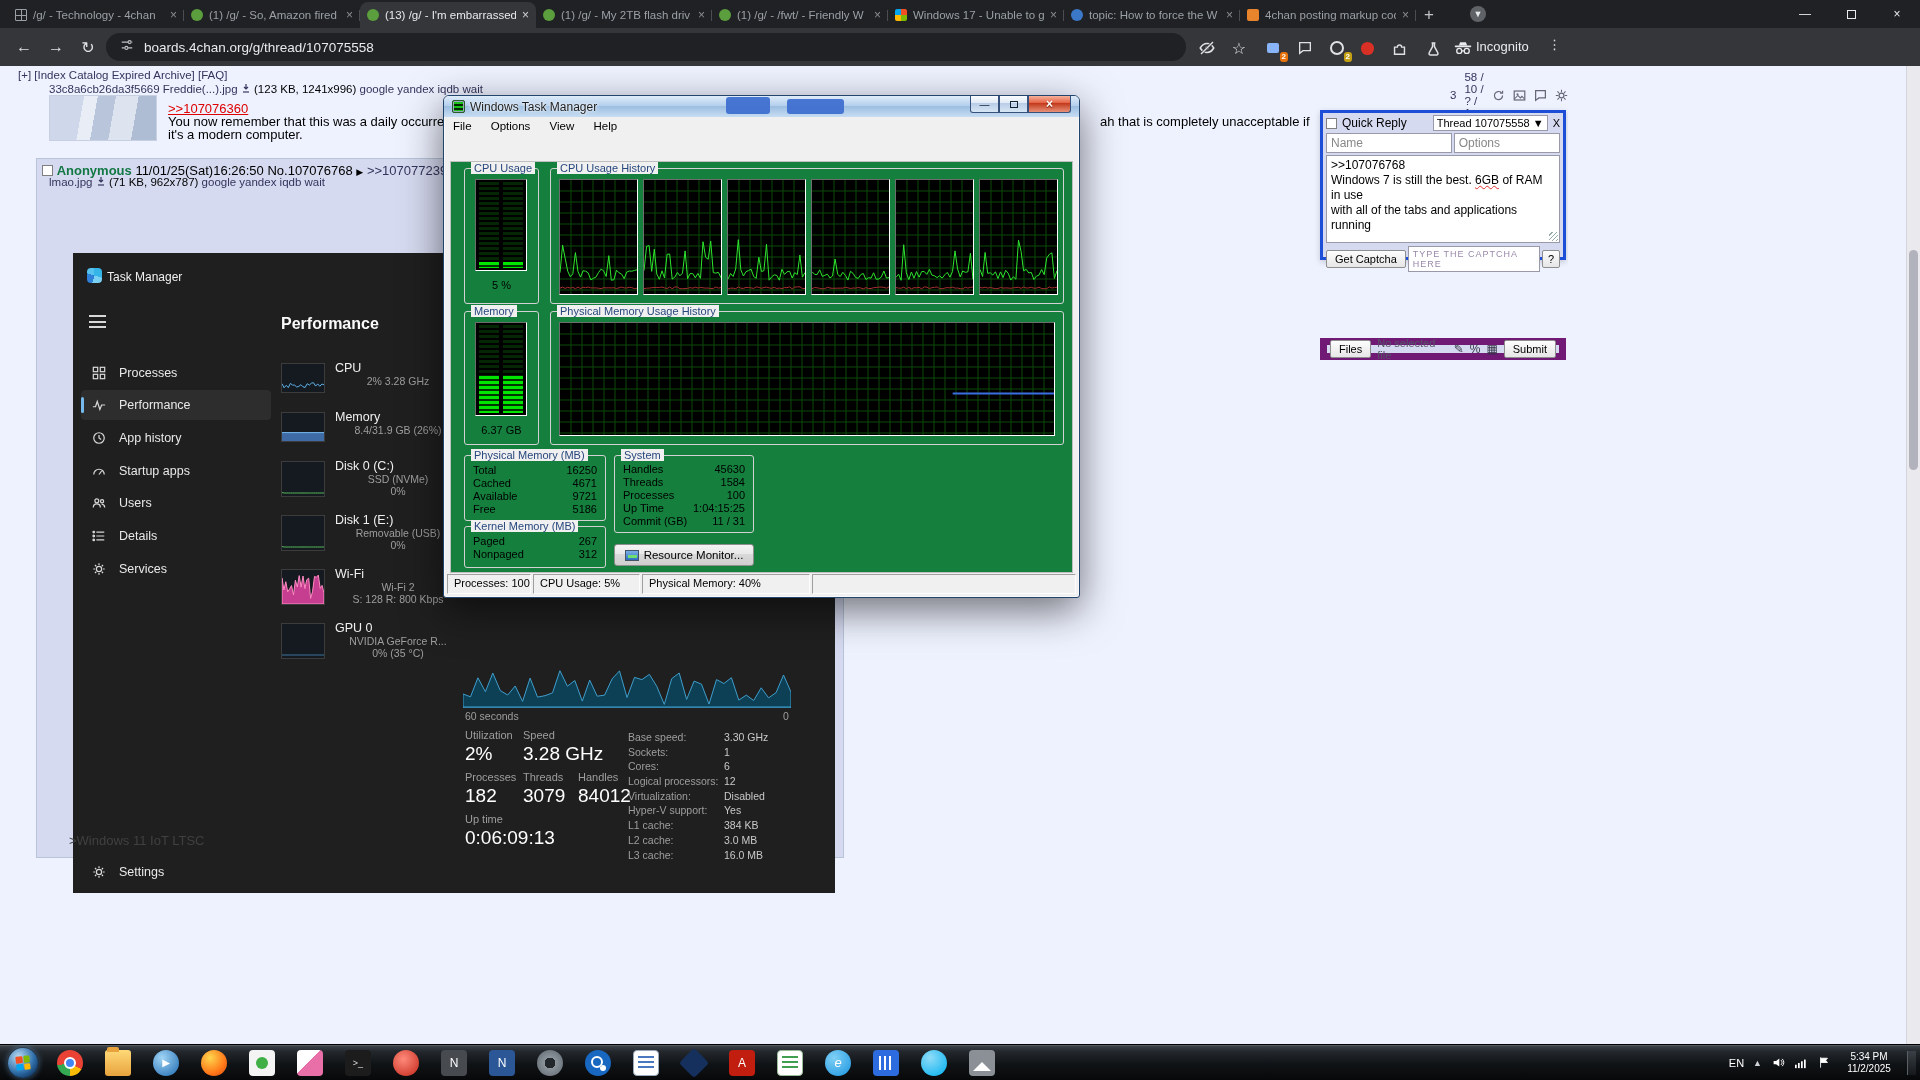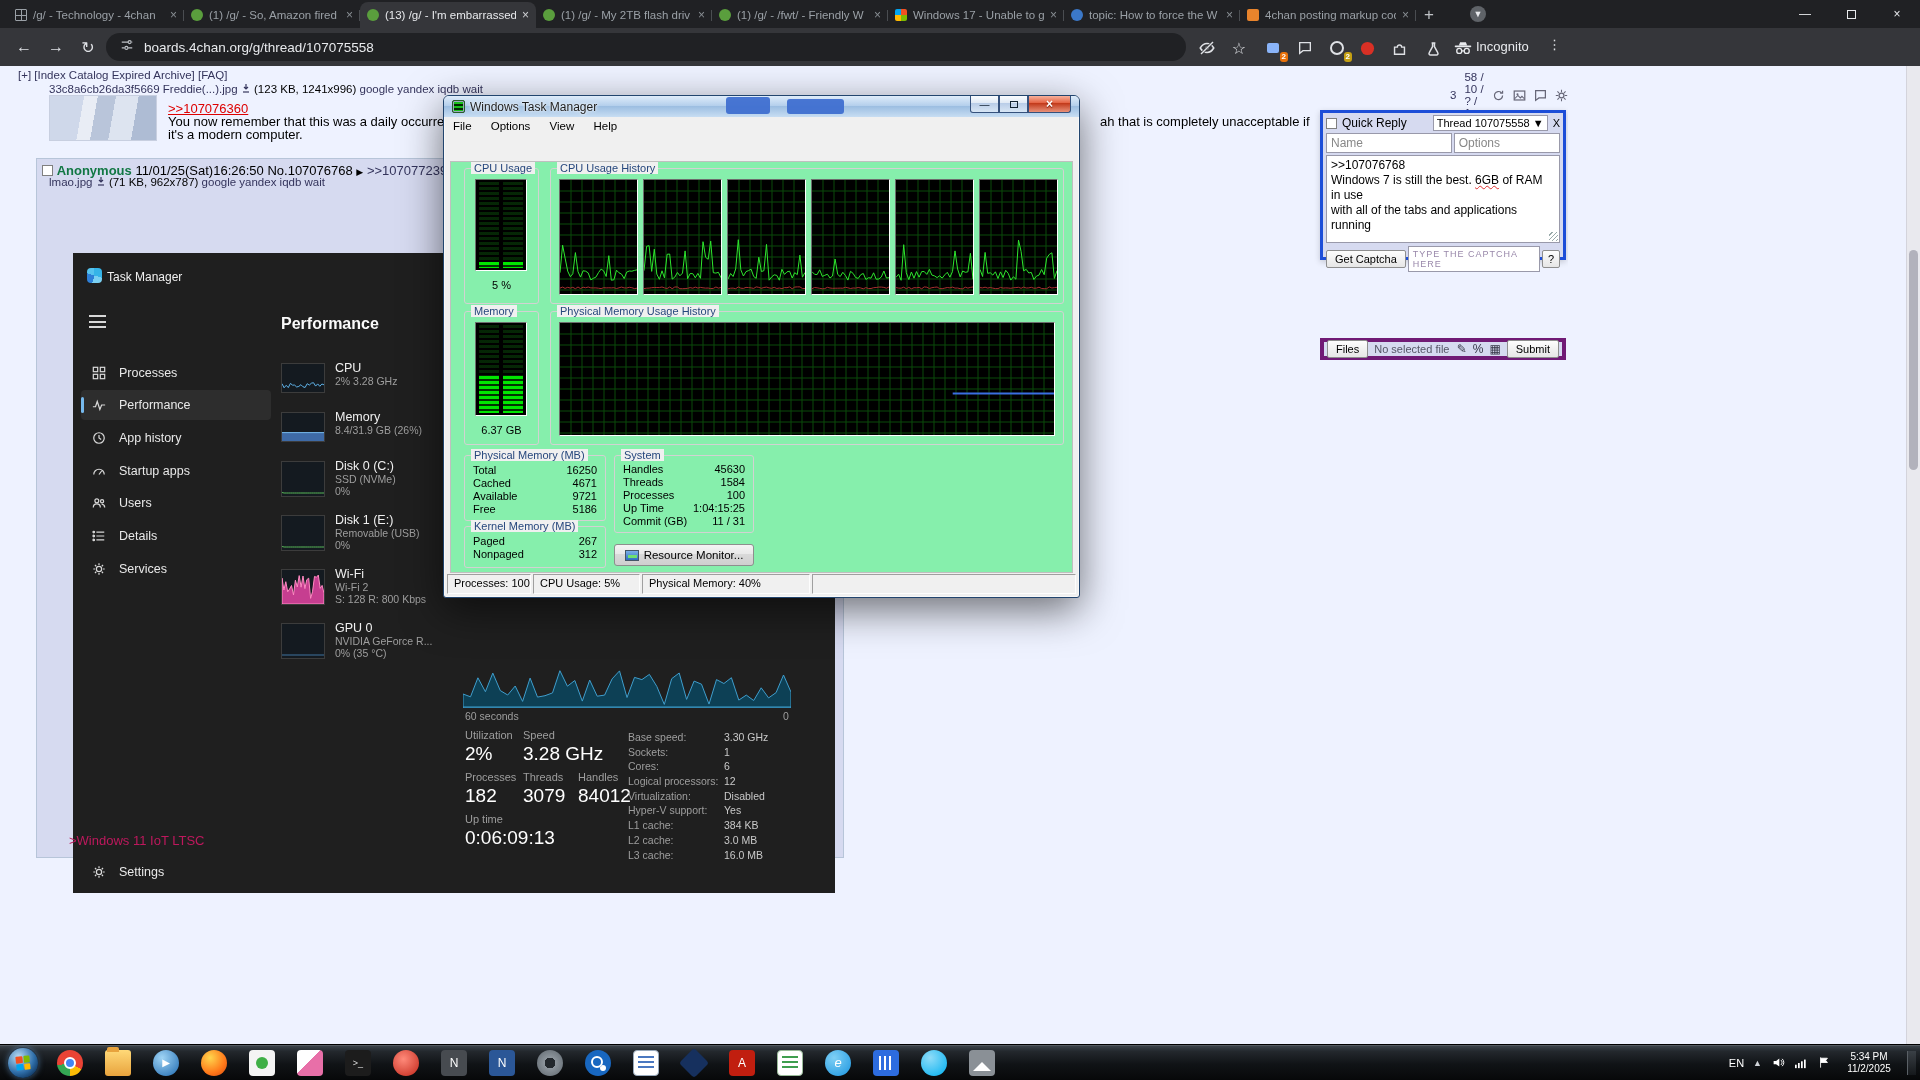--- a/index.html
+++ b/index.html
@@ -41,39 +41,39 @@
   .link { color:#34345c; }
   .qlink { color:#dd0000; text-decoration:underline; }
   .plain { color:#000; }
   #board-nav { position:absolute; left:6px; top:3px; font-size:11.5px; color:#34345c; }
   #thread-stats { position:absolute; left:1438px; top:5px; font-size:11.5px; color:#34345c; display:flex; gap:8px; align-items:center; }
   .mini-ico { width:13px; height:13px; display:inline-block; }
 
   .post-card { position:absolute; left:24px; top:92px; width:808px; height:700px; background:#d6daf0; border:1px solid #b7c5d9; }
   .checkbox { display:inline-block; width:11px; height:11px; background:#fff; border:1px solid #808080; vertical-align:-1px; }
   .pname { color:#117743; font-weight:bold; }
-  .greentext { color:#be185d; }
+  .greentext { color:#404040; }
 
   .op-thumb { position:absolute; left:37px; top:29px; width:108px; height:46px; background:
       linear-gradient(100deg,#cfd8ea 0 30%, #e9edf5 30% 42%, #b9c5da 42% 58%, #dde4f0 58% 78%, #aebcd4 78%);
       border:1px solid #c8cfe0; }
 
   
   #qr { position:absolute; left:1308px; top:44px; width:246px; height:150px; background:#d6daf0; border:3px solid #1d4ed8; box-shadow:0 2px 6px rgba(0,0,0,.18); font-size:12px; }
   #qr-head { display:flex; align-items:center; gap:5px; padding:2px 3px; }
   #qr-thread-select { margin-left:auto; background:#fff; border:1px solid #99a; font-size:11px; padding:1px 3px; color:#000; }
   .qr-row { display:flex; gap:2px; padding:0 3px 2px; }
   .qr-input { background:#fff; border:1px solid #99a; font-size:12px; color:#888; padding:2px 4px; }
   #qr-comment { position:relative; margin:0 3px; height:88px; background:#fff; border:1px solid #99a; font-size:12px; line-height:15px; padding:2px 4px; color:#000; }
   #qr-comment .grip { position:absolute; right:1px; bottom:1px; width:9px; height:9px;
       background:repeating-linear-gradient(135deg, transparent 0 2px, #9aa 2px 3px); }
   .misspell { text-decoration:underline; text-decoration-style:wavy; text-decoration-color:#e03030; text-decoration-thickness:1px; }
   .btn4 { background:linear-gradient(#fdfdfd,#e6e6e6); border:1px solid #8e8e8e; border-radius:2px; font-size:11px; padding:2px 8px; color:#000; white-space:nowrap; }
   #qr-captcha-ph { flex:1; color:#98a; font-size:9px; letter-spacing:1px; display:flex; align-items:center; }
-  #file-bar { position:absolute; left:1308px; top:272px; width:246px; height:22px; background:#d6daf0; border:4px solid #701a75; display:flex; align-items:center; gap:6px; padding:0 3px; font-size:11px; }
+  #file-bar { position:absolute; left:1308px; top:272px; width:246px; height:22px; background:#d6daf0; border:7px solid #701a75; display:flex; align-items:center; gap:6px; padding:0 3px; font-size:11px; }
   #file-bar .muted { color:#556; }
   #file-bar .ficon { color:#334; font-size:12px; }
 
   
   .bluepill { position:absolute; background:#3f6fd0; border-radius:3px; opacity:.95; z-index:60; }
 
   
   #scrollbar { position:absolute; right:0; top:66px; width:14px; height:978px; background:#e9e9ee; border-left:1px solid #d4d4dc; z-index:80; }
   #scroll-thumb { position:absolute; left:2px; right:2px; top:184px; height:220px; background:#b2b2bc; border-radius:5px; }
 
@@ -84,21 +84,21 @@
       background:conic-gradient(#35b4e8 0 30%, #7ad0f2 0 55%, #2d7fd8 0 80%, #55c3ee 0); }
   .w11-nav { position:absolute; left:8px; width:190px; height:30px; display:flex; align-items:center; gap:12px; padding:0 10px; border-radius:4px; font-size:12.5px; color:#e8e8e8; }
   .w11-nav.sel { background:#2d2d2d; }
   .w11-nav.sel::before { content:''; position:absolute; left:0; top:7px; width:3px; height:16px; border-radius:2px; background:#76b9ed; }
   .w11-ic { width:16px; height:16px; flex:none; display:flex; align-items:center; justify-content:center; color:#d8d8d8; font-size:13px; }
   #w11-burger { position:absolute; left:16px; top:62px; width:17px; height:13px;
       background:linear-gradient(#d8d8d8,#d8d8d8) 0 0/100% 2px no-repeat, linear-gradient(#d8d8d8,#d8d8d8) 0 50%/100% 2px no-repeat, linear-gradient(#d8d8d8,#d8d8d8) 0 100%/100% 2px no-repeat; }
   #w11-pagetitle { position:absolute; left:208px; top:62px; font-size:16px; font-weight:bold; color:#fafafa; }
   .w11-card { position:absolute; left:208px; width:180px; }
   .w11-card .t { font-size:12.5px; color:#f0f0f0; }
-  .w11-card .s { font-size:10.5px; color:#9e9e9e; }
+  .w11-card .s { font-size:10.5px; color:#9e9e9e;text-align:center; }
   .thumb { position:absolute; left:0; top:2px; border:1px solid #3c3c3c; background:#141a20; }
   .w11-card .txt { margin-left:54px; }
   #w11tail { position:absolute; left:390px; top:413px; width:328px; height:42px; }
   .w11-axis { position:absolute; font-size:10.5px; color:#9e9e9e; }
   .w11-stat-label { position:absolute; font-size:11px; color:#9e9e9e; }
   .w11-stat-value { position:absolute; font-size:19px; color:#ffffff; font-weight:400; }
   #w11-rightstats { position:absolute; left:555px; top:478px; width:200px; }
   #w11-rightstats .rrow { display:flex; height:14.7px; font-size:10.5px; color:#c9c9c9; }
   #w11-rightstats .rl { width:96px; color:#9e9e9e; }
 
@@ -116,21 +116,21 @@
       background:linear-gradient(#fafcfe,#dfe9f5 45%,#b9cde8 46%,#d8e6f5); }
   .cb.min { border-bottom-left-radius:3px; }
   .cb.close { width:43px; color:#fff; border-bottom-right-radius:3px; font-size:12px; font-weight:bold; text-shadow:0 1px 1px #7e1f0c;
       background:linear-gradient(#f7b09b,#e35f3f 45%,#c23a1b 46%,#e8917a); }
   .cb .boxg { width:8px; height:7px; border:1px solid #123; }
   #w7-menubar { position:absolute; top:21px; left:1px; right:1px; height:19px; background:#f0f0f0; padding:3px 0 0 8px; color:#000; }
   #w7-menubar span { margin-right:16px; font-size:11.5px; }
   #w7-tabs { position:absolute; top:44px; left:8px; height:22px; }
   .w7tab { display:inline-block; padding:3px 8px 2px; font-size:11.5px; background:linear-gradient(#f6f6f6,#e0e0e0); border:1px solid #9a9a9a; border-bottom:none; border-radius:2px 2px 0 0; margin-right:2px; color:#000; vertical-align:bottom; }
   .w7tab.sel { position:relative; background:#f0f0f0; padding:4px 9px; top:0px; z-index:3; }
-  #w7-frame { position:absolute; left:6px; top:65px; width:623px; height:412px; border:1px solid #bfbfbf; background:#86efac; }
+  #w7-frame { position:absolute; left:6px; top:65px; width:623px; height:412px; border:1px solid #bfbfbf; background:#15803d; }
   .grp { position:absolute; border:1px solid #d2d2d2; border-radius:3px; }
   .grp > .cap { position:absolute; top:-7px; left:6px; background:#f0f0f0; padding:0 3px; font-size:11px; color:#26477d; white-space:nowrap; }
   .led-panel { position:absolute; background:#000; border:1px solid; border-color:#6d6d6d #fff #fff #6d6d6d; }
   .led-dim { position:absolute; left:3px; right:3px; top:2px; bottom:2px; background:repeating-linear-gradient(180deg,#0b4d0b 0 3px,#000 3px 5px); opacity:.5; }
   .led-lit { position:absolute; left:3px; right:3px; bottom:2px; background:repeating-linear-gradient(180deg,#00e600 0 3px,#013501 3px 5px); }
   .led-split { position:absolute; top:0; bottom:0; left:46%; width:8%; background:#000; }
   .led-val { position:absolute; left:0; right:0; text-align:center; font-size:11px; color:#000; }
   .gpanel { border:1px solid; border-color:#6d6d6d #fff #fff #6d6d6d; background:#000; position:absolute; }
   .kvs { position:absolute; left:0; right:0; }
   .kv { display:flex; justify-content:space-between; font-size:11px; color:#000; padding:1px 8px 0; }

